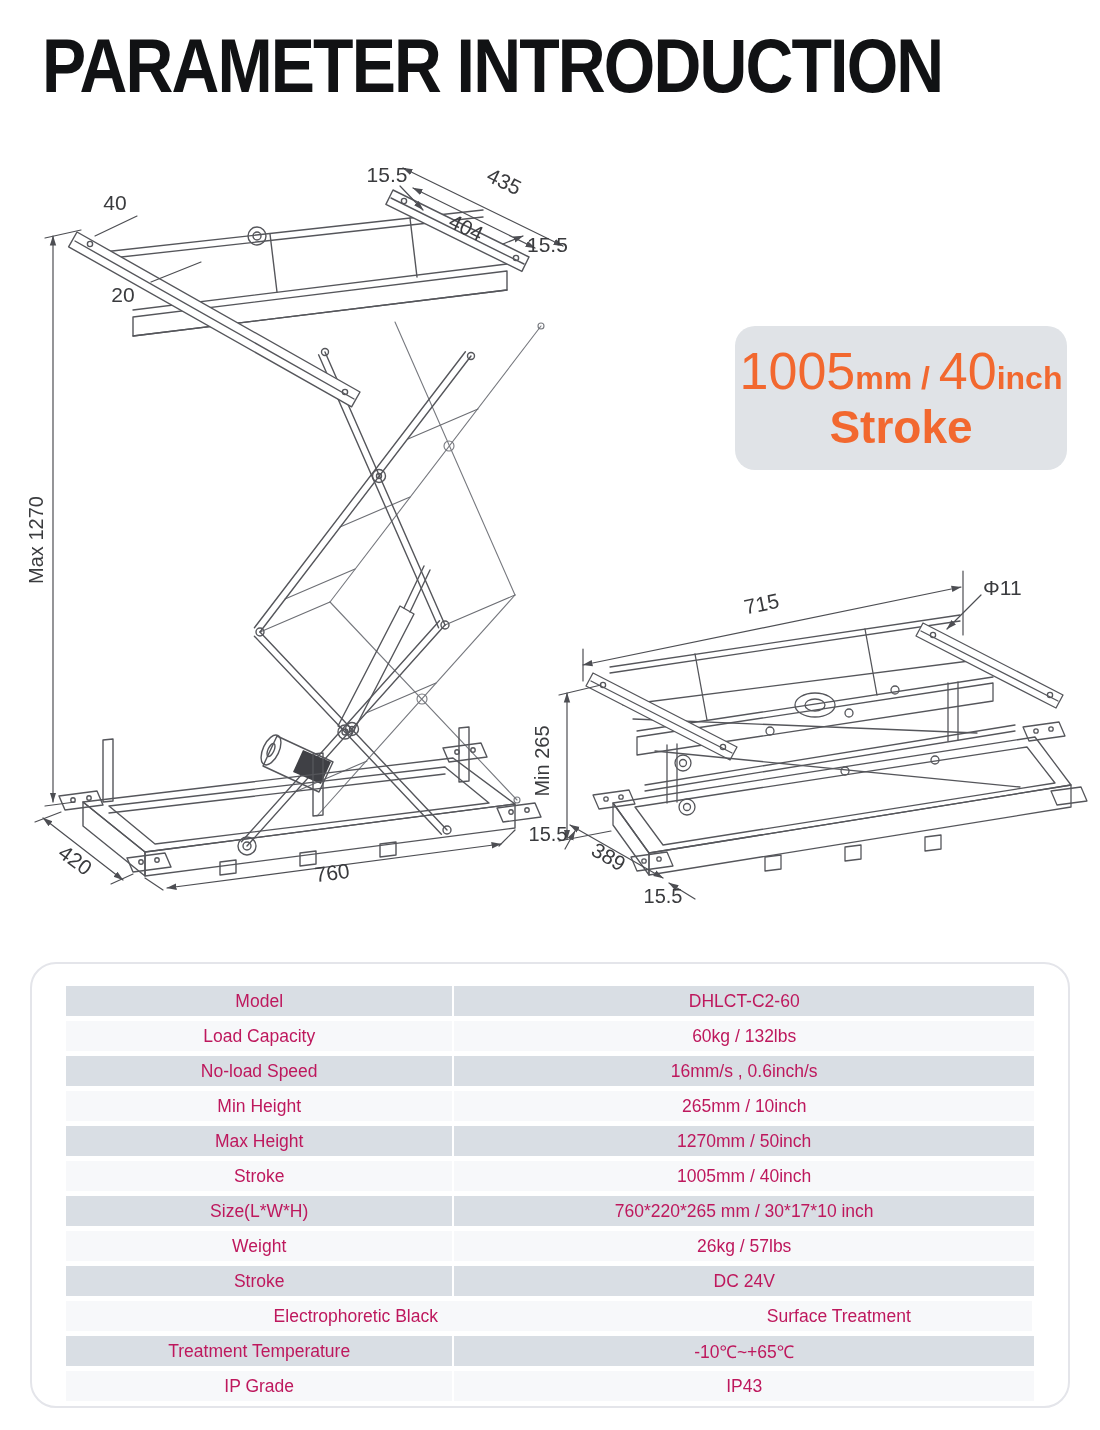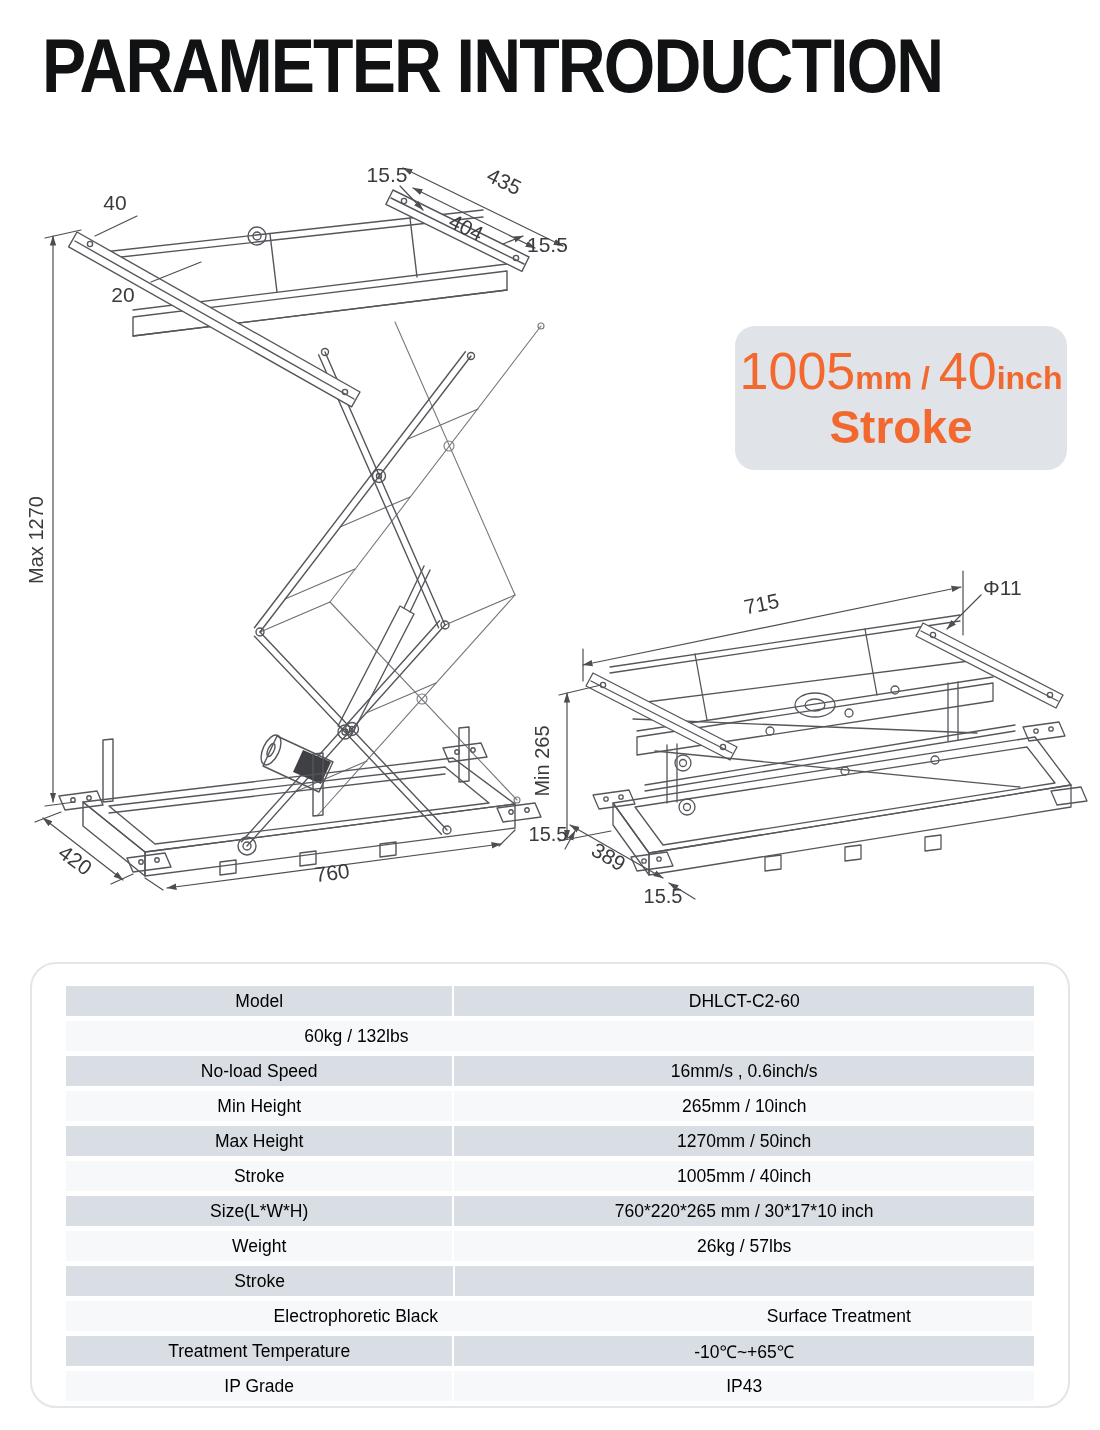--- a/index.html
+++ b/index.html
@@ -15,21 +15,21 @@
   .badge .l1{white-space:nowrap;}
   .badge .big{font-size:52px;font-weight:normal;}
   .badge .small{font-size:32px;font-weight:bold;}
   .badge .l2{font-size:46px;font-weight:bold;margin-top:4px;}
   .spec-card{position:absolute;left:30px;top:962px;width:1040px;height:446px;background:#ffffff;
              border:2px solid #e4e5ea;border-radius:26px;box-sizing:border-box;}
   .spec-table{position:absolute;left:34px;top:22px;width:968px;}
   .spec-row{display:flex;height:30px;margin-bottom:5px;}
   .spec-row.gray{background:#d9dee4;}
   .spec-row.light{background:#f7f8fa;}
-  .spec-cell{display:flex;align-items:center;justify-content:center;font-size:17.5px;color:#000000;}
+  .spec-cell{display:flex;align-items:center;justify-content:center;font-size:17.5px;color:#be185d;}
   .spec-cell.label{width:40%;border-right:2px solid #ffffff;}
   .spec-cell.value{width:60%;}
 </style>
 </head>
 <body>
 
 <div class="page">
 
   <h1 class="title" style="margin:0;">PARAMETER INTRODUCTION</h1>
 
@@ -266,20 +266,21 @@
     <div class="l2">Stroke</div>
   </div>
 
   <div class="spec-card">
     <div class="spec-table">
         <div class="spec-row gray">
           <div class="spec-cell label">Model</div>
           <div class="spec-cell value">DHLCT-C2-60</div>
         </div>
         <div class="spec-row light">
+          <div class="spec-cell label">Load Capacity</div>
           <div class="spec-cell value">60kg / 132lbs</div>
         </div>
         <div class="spec-row gray">
           <div class="spec-cell label">No-load Speed</div>
           <div class="spec-cell value">16mm/s , 0.6inch/s</div>
         </div>
         <div class="spec-row light">
           <div class="spec-cell label">Min Height</div>
           <div class="spec-cell value">265mm / 10inch</div>
         </div>
@@ -294,20 +295,21 @@
         <div class="spec-row gray">
           <div class="spec-cell label">Size(L*W*H)</div>
           <div class="spec-cell value">760*220*265 mm / 30*17*10 inch</div>
         </div>
         <div class="spec-row light">
           <div class="spec-cell label">Weight</div>
           <div class="spec-cell value">26kg / 57lbs</div>
         </div>
         <div class="spec-row gray">
           <div class="spec-cell label">Stroke</div>
+          <div class="spec-cell value">DC 24V</div>
         </div>
         <div class="spec-row light">
           <div class="spec-cell value">Electrophoretic Black</div>
           <div class="spec-cell label">Surface Treatment</div>
         </div>
         <div class="spec-row gray">
           <div class="spec-cell label">Treatment Temperature</div>
           <div class="spec-cell value">-10℃~+65℃</div>
         </div>
         <div class="spec-row light">

